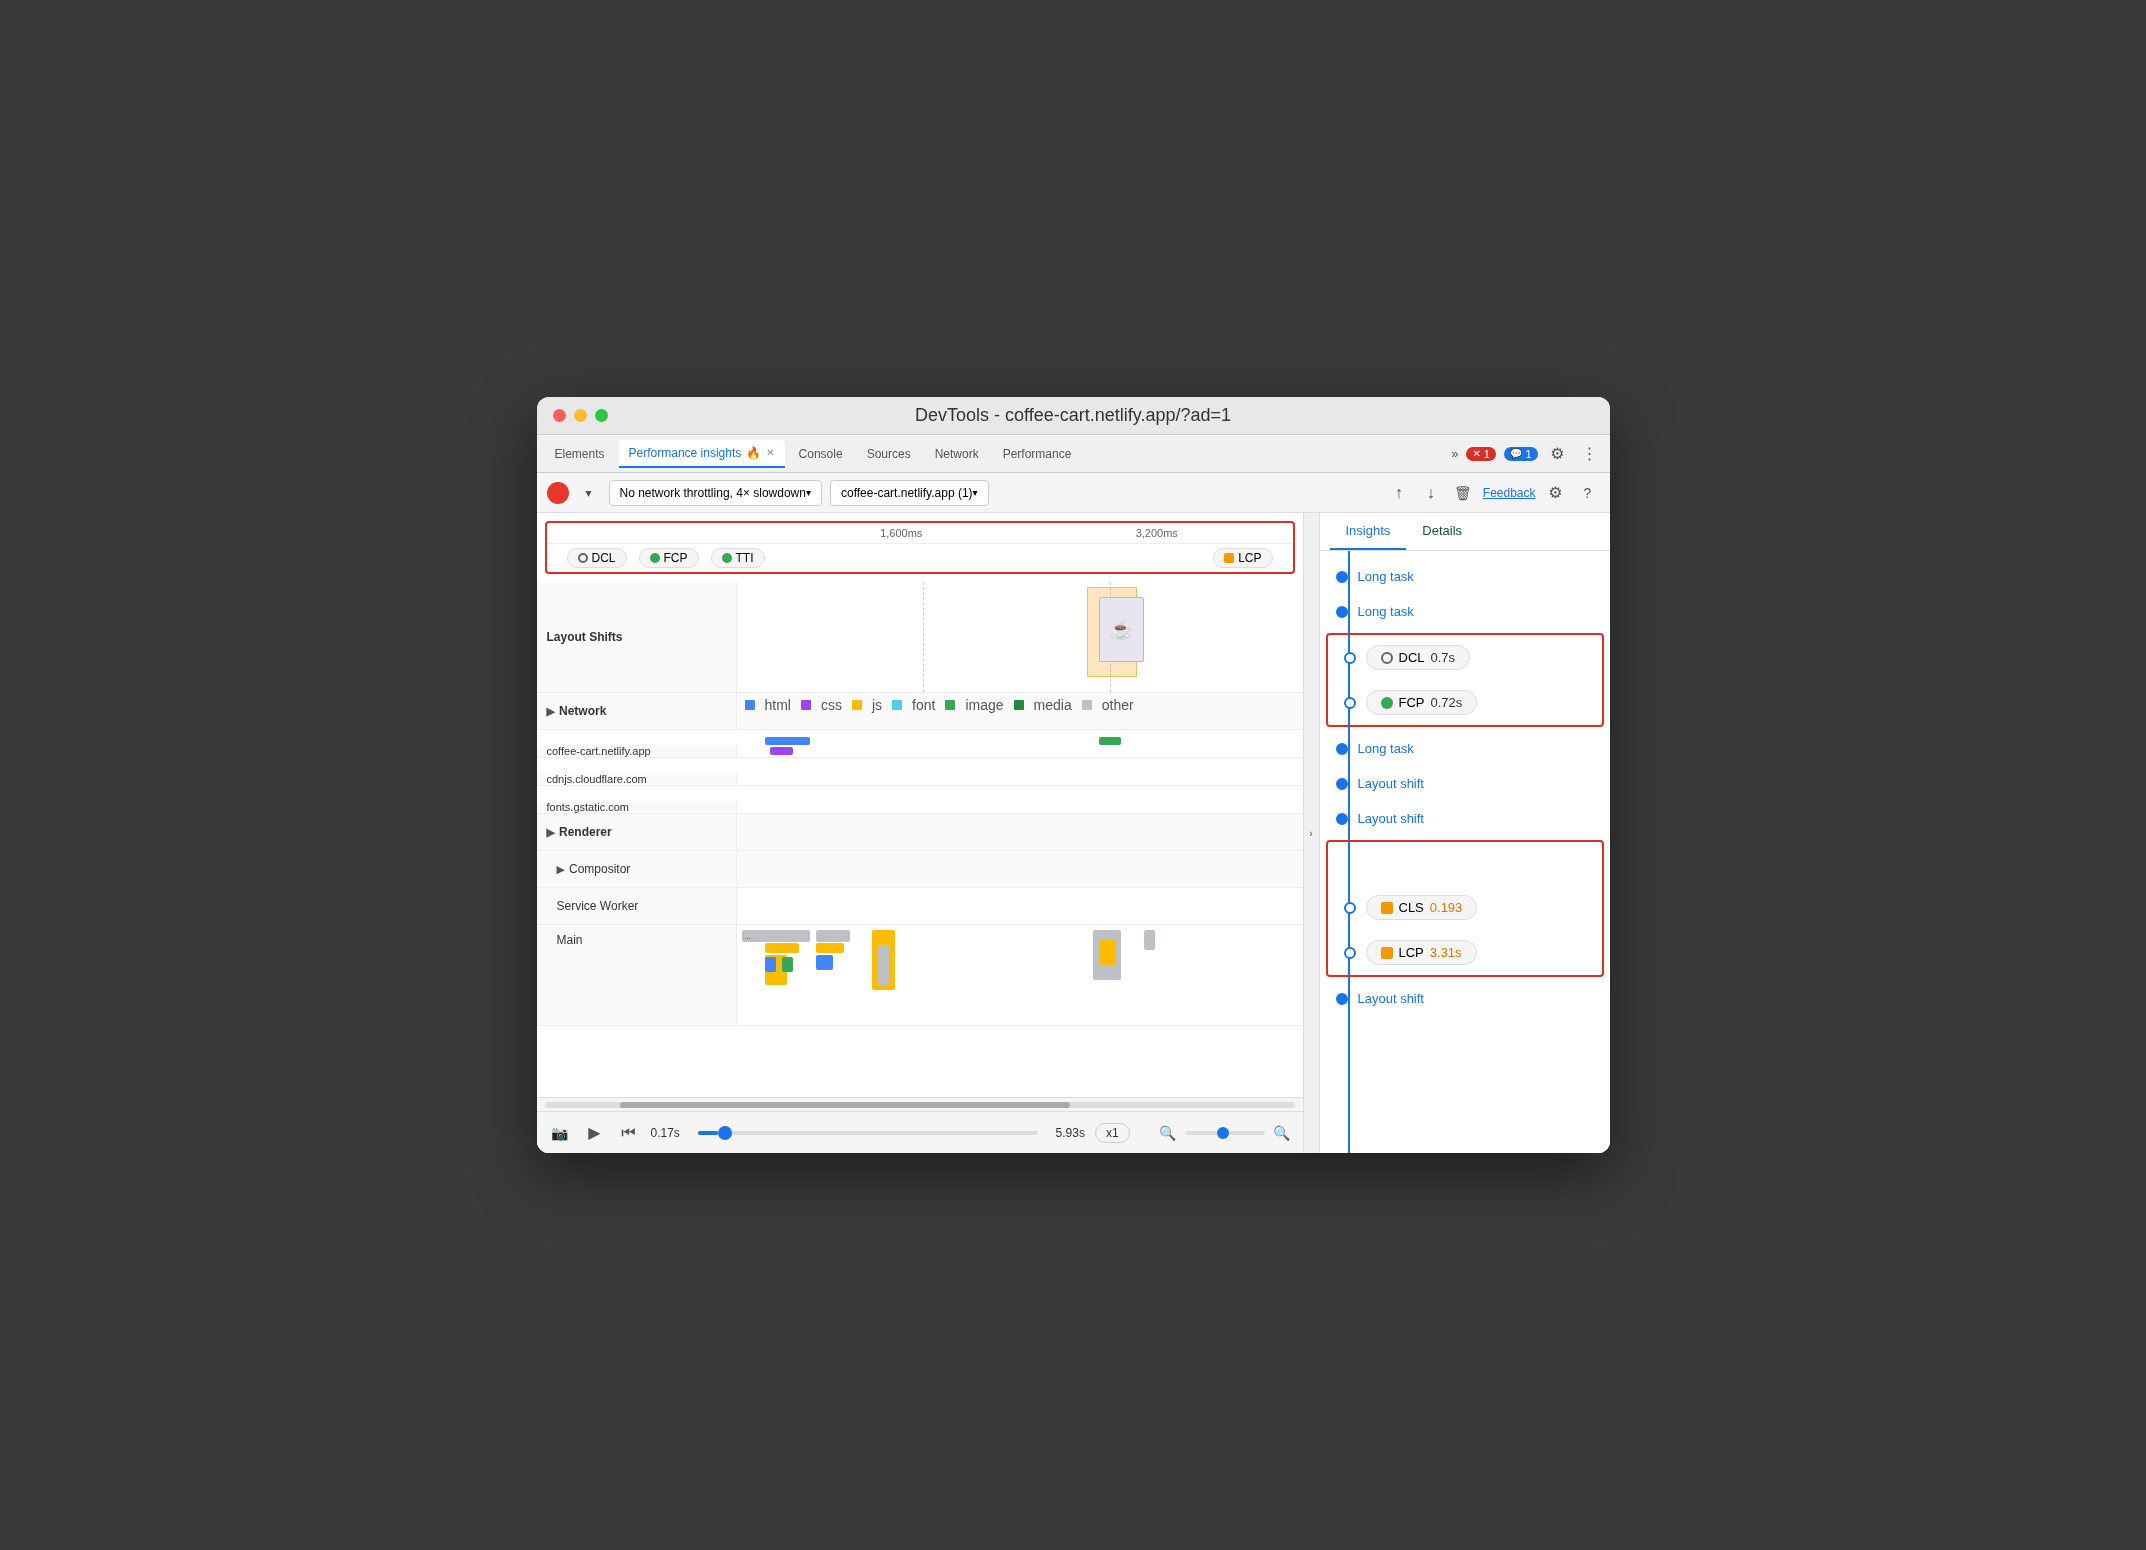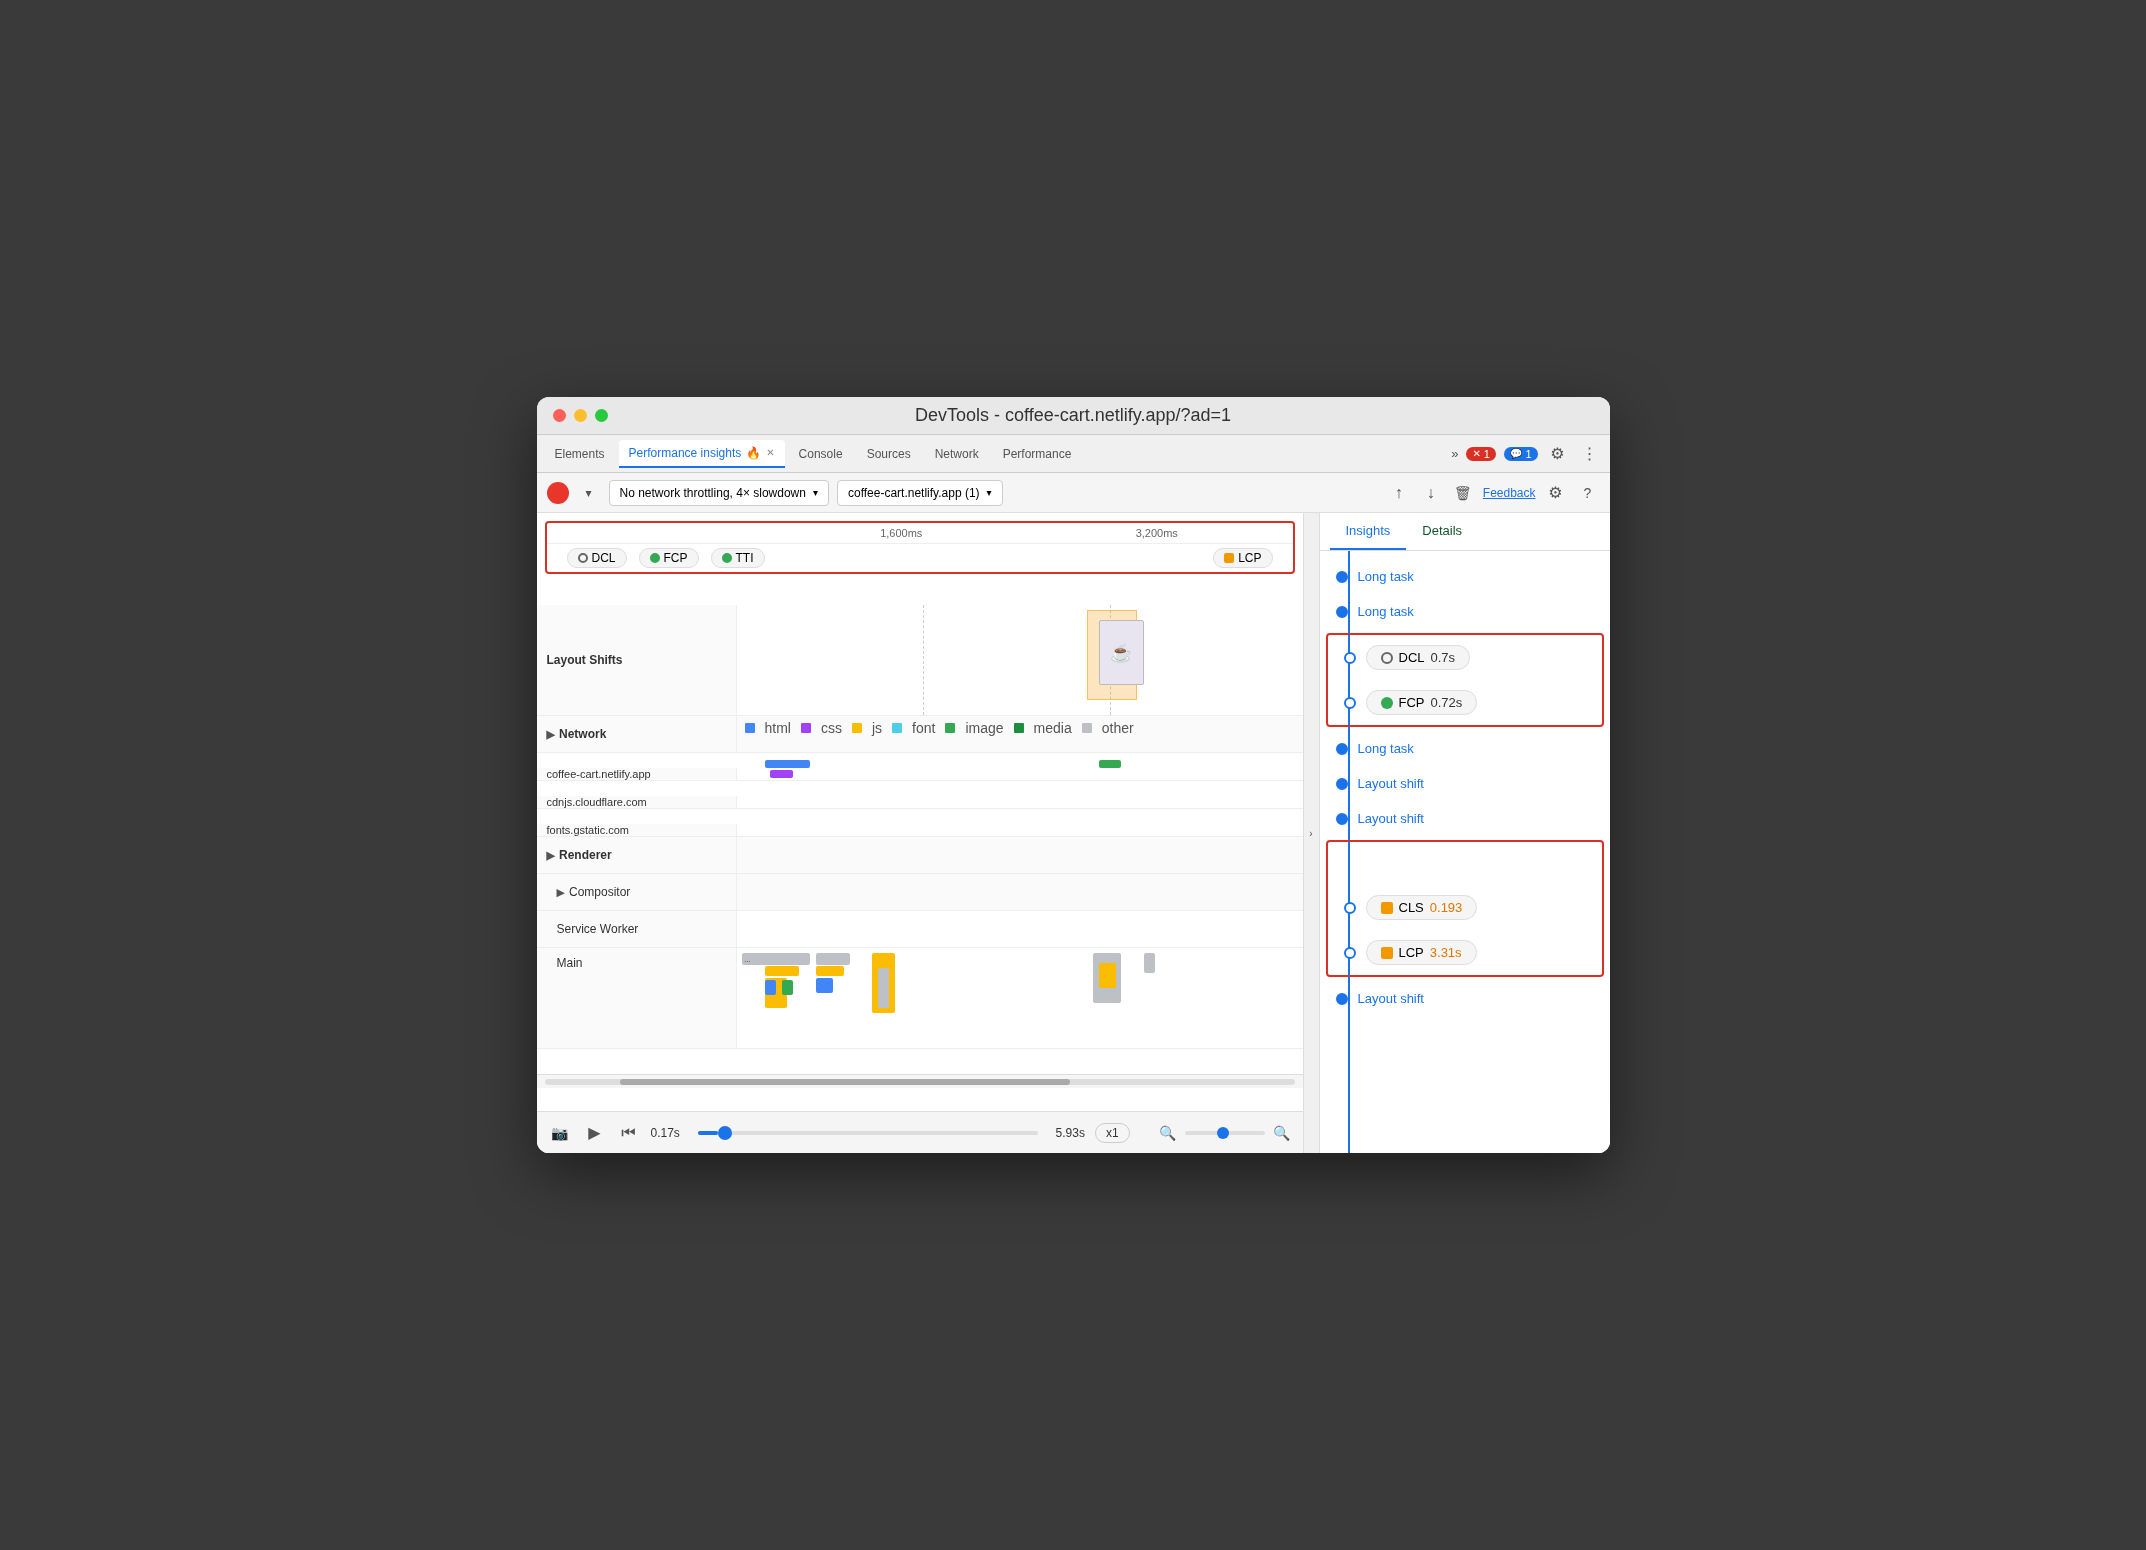--- a/index.html
+++ b/index.html
@@ -120,21 +120,21 @@
       width: 22px;
       height: 22px;
       border-radius: 50%;
       background: #e8372a;
       border: none;
       cursor: pointer;
     }
     .dropdown-btn {
       display: flex;
       align-items: center;
-      gap: 7px;
+      gap: 0;
       background: white;
       border: 1px solid #ccc;
       border-radius: 4px;
       padding: 3px 10px;
       font-size: 12px;
       cursor: pointer;
       height: 26px;
     }
     .dropdown-btn .arrow { font-size: 10px; }
     .toolbar-actions {
@@ -163,21 +163,20 @@
       display: flex;
       height: 640px;
       background: white;
     }
     .timeline-panel {
       flex: 1;
       display: flex;
       flex-direction: column;
       border-right: 1px solid #ddd;
       overflow: hidden;
-      gap: 23px;
     }
     .timeline-header {
       border: 2px solid #d93025;
       margin: 8px;
       border-radius: 4px;
       background: white;
     }
     .time-ruler {
       display: flex;
       justify-content: space-around;

